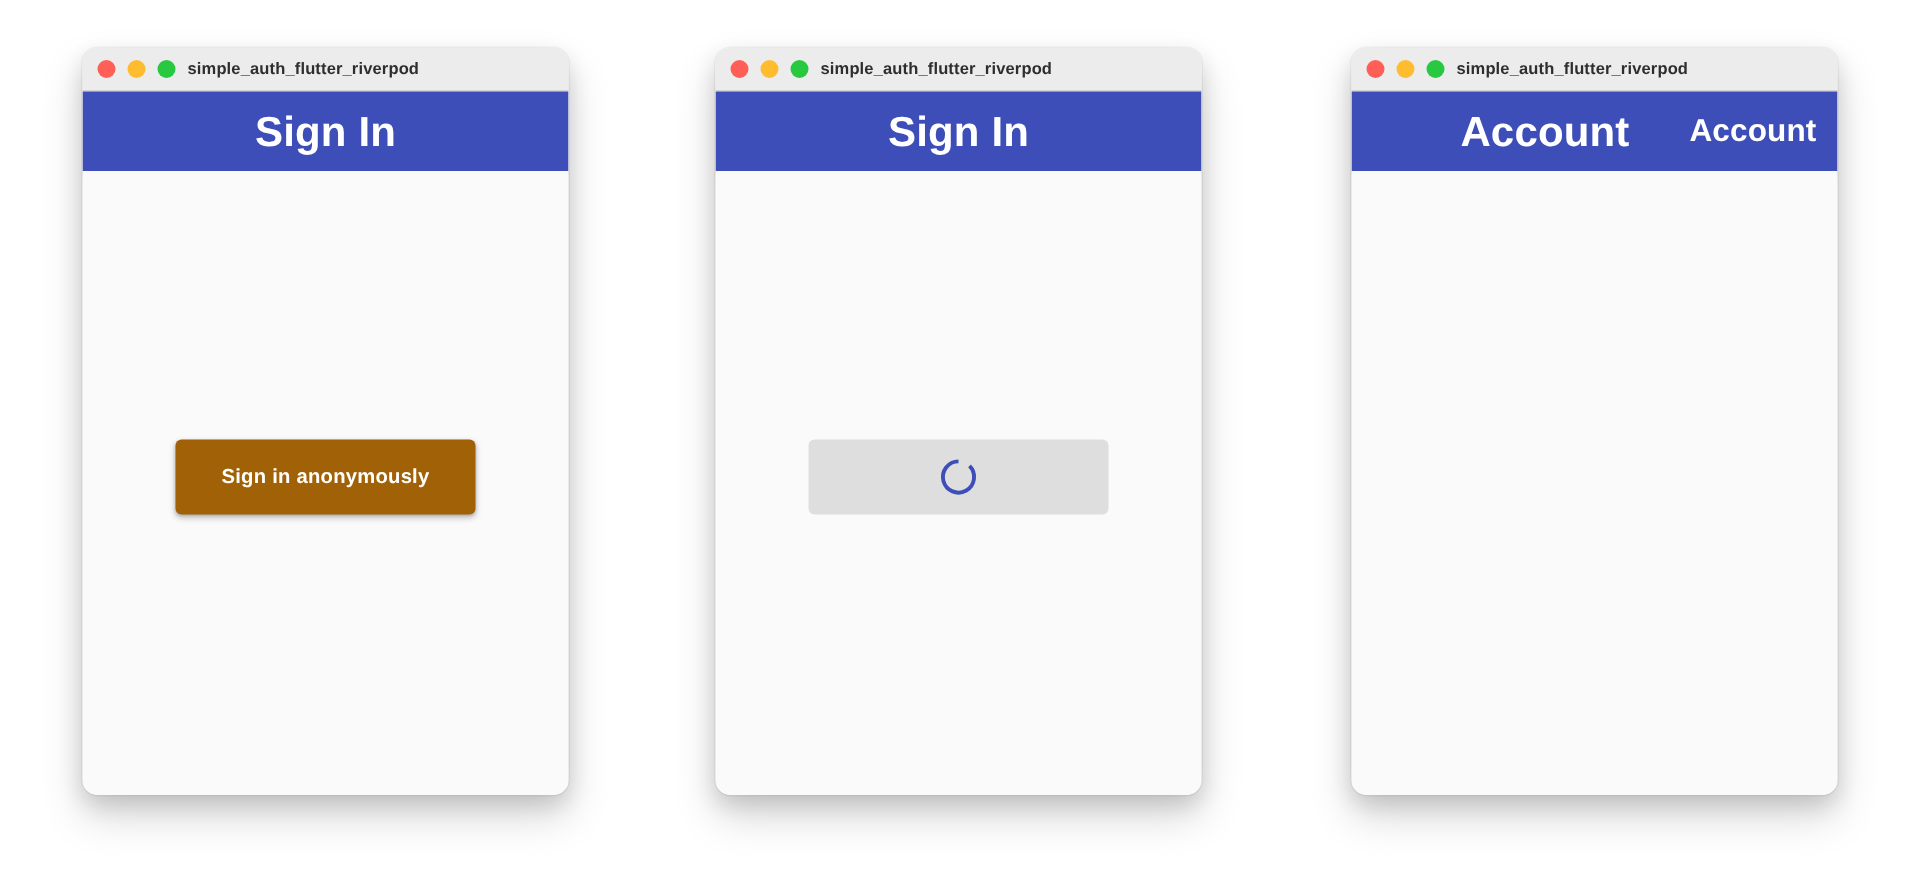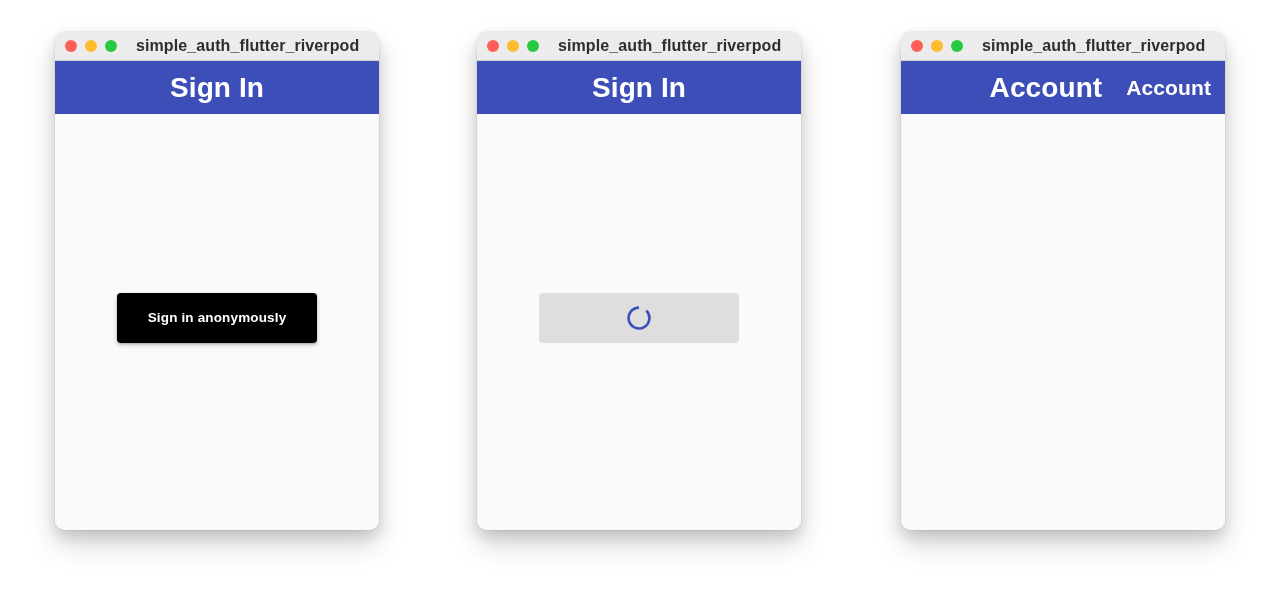--- a/index.html
+++ b/index.html
@@ -61,22 +61,22 @@
     width: 12px;
     height: 12px;
     border-radius: 50%;
     display: block;
   }
   .dot.red    { background: #ff5f57; }
   .dot.yellow { background: #febc2e; }
   .dot.green  { background: #28c840; }
 
   .win-title {
-    margin-left: 19px;
-    font-size: 16px;
+    margin-left: 8px;
+    font-size: 11px;
     font-weight: bold;
     color: #2e2e2e;
     letter-spacing: 0.1px;
     white-space: nowrap;
   }
 
   
   .appbar {
     position: relative;
     height: 53px;
@@ -96,21 +96,21 @@
     background: linear-gradient(to bottom,
                 rgba(0,0,0,0.18), rgba(0,0,0,0.0));
     pointer-events: none;
   }
   .appbar.centered {
     justify-content: center;
   }
   .appbar.actions {
     justify-content: flex-end;
     padding-right: 14px;
-    gap: 24px;
+    gap: 40px;
   }
   .appbar-title {
     color: #ffffff;
     font-size: 28px;
     font-weight: bold;
     letter-spacing: 0.1px;
   }
   .appbar-action {
     color: #ffffff;
     font-size: 21px;
@@ -129,21 +129,21 @@
     justify-content: center;
     position: relative;
   }
 
   
   .btn {
     min-width: 200px;
     height: 50px;
     border: none;
     border-radius: 4px;
-    background: #000000;
+    background: #a16207;
     color: #ffffff;
     font-family: "Liberation Sans", sans-serif;
     font-size: 13.5px;
     font-weight: bold;
     letter-spacing: 0.15px;
     cursor: pointer;
     box-shadow: 0 2px 4px rgba(0,0,0,0.22),
                 0 1px 2px rgba(0,0,0,0.14);
     display: flex;
     align-items: center;

